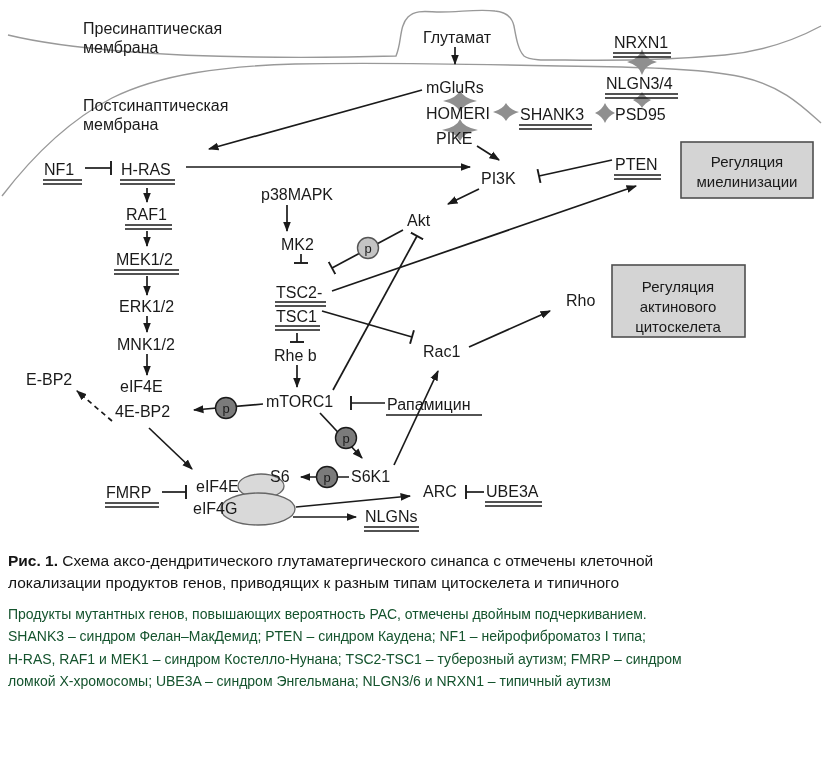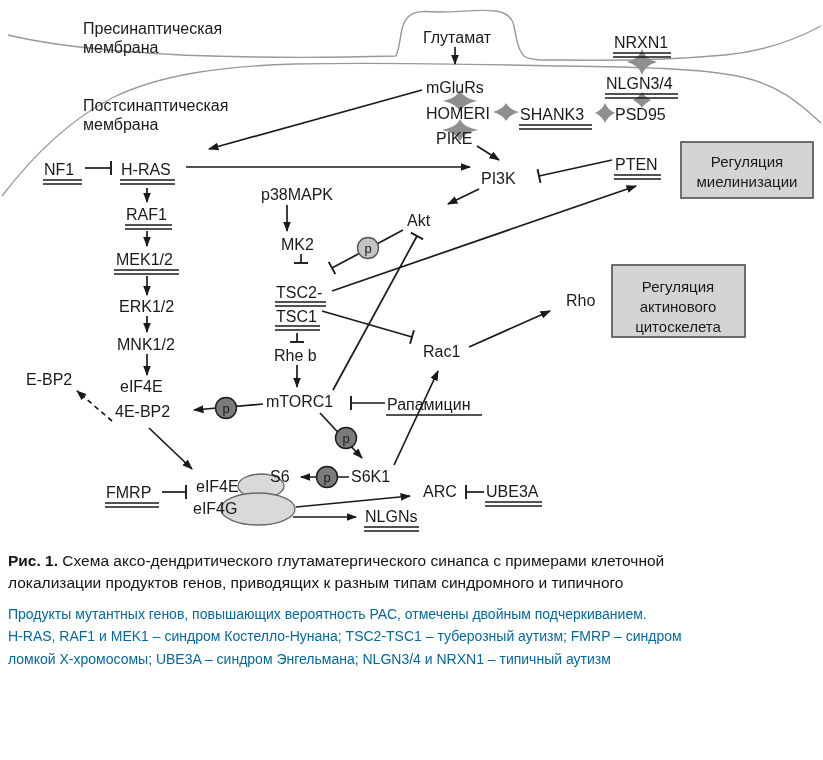--- a/index.html
+++ b/index.html
@@ -3,21 +3,21 @@
 <meta charset="utf-8">
 <style>
   html,body{margin:0;padding:0;background:#fff;}
   body{width:823px;height:760px;position:relative;font-family:"Liberation Sans",sans-serif;color:#111;}
   #figure{position:absolute;left:0;top:0;}
   svg text{font-family:"Liberation Sans",sans-serif;font-size:16px;fill:#1a1a1a;}
   svg text.small{font-size:13px;}
   svg text.boxtext{font-size:15px;}
   .caption{position:absolute;left:8px;top:550px;width:808px;}
   .cap-main{margin:0;font-size:15.5px;line-height:22px;color:#141414;}
-  .cap-note{margin:9px 0 0 0;font-size:14px;line-height:22.4px;color:#0369a1;}
+  .cap-note{margin:9px 0 0 0;font-size:14px;line-height:22.4px;color:#14532d;}
   .line{display:block;white-space:nowrap;}
   .cap-main b{font-weight:bold;text-align:right;}
 </style>
 </head>
 <body>
 
 <svg id="figure" width="823" height="548" viewBox="0 0 823 548">
   <defs>
     <marker id="arr" viewBox="0 0 10 8" markerWidth="11" markerHeight="9" refX="8.6" refY="4" orient="auto" markerUnits="userSpaceOnUse">
       <path d="M0 0.4 L9.6 4 L0 7.6 Z" fill="#1a1a1a"></path>
@@ -176,22 +176,23 @@
       <text x="678" y="312" text-anchor="middle" class="boxtext">актинового</text>
       <text x="678" y="332" text-anchor="middle" class="boxtext">цитоскелета</text>
     </g>
   </g>
 </svg>
 
 <div class="caption">
   <p class="cap-main">
     <span class="line">
       <b>Рис. 1.</b>
-      <span>Схема аксо-дендритического глутаматергического синапса с примерами клеточной</span>
+      <span>Схема аксо-дендритического глутаматергического синапса с отмечены клеточной</span>
     </span>
-    <span class="line">локализации продуктов генов, приводящих к разным типам синдромного и типичного</span>
+    <span class="line">локализации продуктов генов, приводящих к разным типам цитоскелета и типичного</span>
   </p>
   <p class="cap-note">
     <span class="line">Продукты мутантных генов, повышающих вероятность РАС, отмечены двойным подчеркиванием.</span>
+    <span class="line">SHANK3 – синдром Фелан–МакДемид; PTEN – синдром Каудена; NF1 – нейрофиброматоз I типа;</span>
     <span class="line">H-RAS, RAF1 и MEK1 – синдром Костелло-Нунана; TSC2-TSC1 – туберозный аутизм; FMRP – синдром</span>
-    <span class="line">ломкой Х-хромосомы; UBE3A – синдром Энгельмана; NLGN3/4 и NRXN1 – типичный аутизм</span>
+    <span class="line">ломкой Х-хромосомы; UBE3A – синдром Энгельмана; NLGN3/6 и NRXN1 – типичный аутизм</span>
   </p>
 </div>
 
 </body></html>

